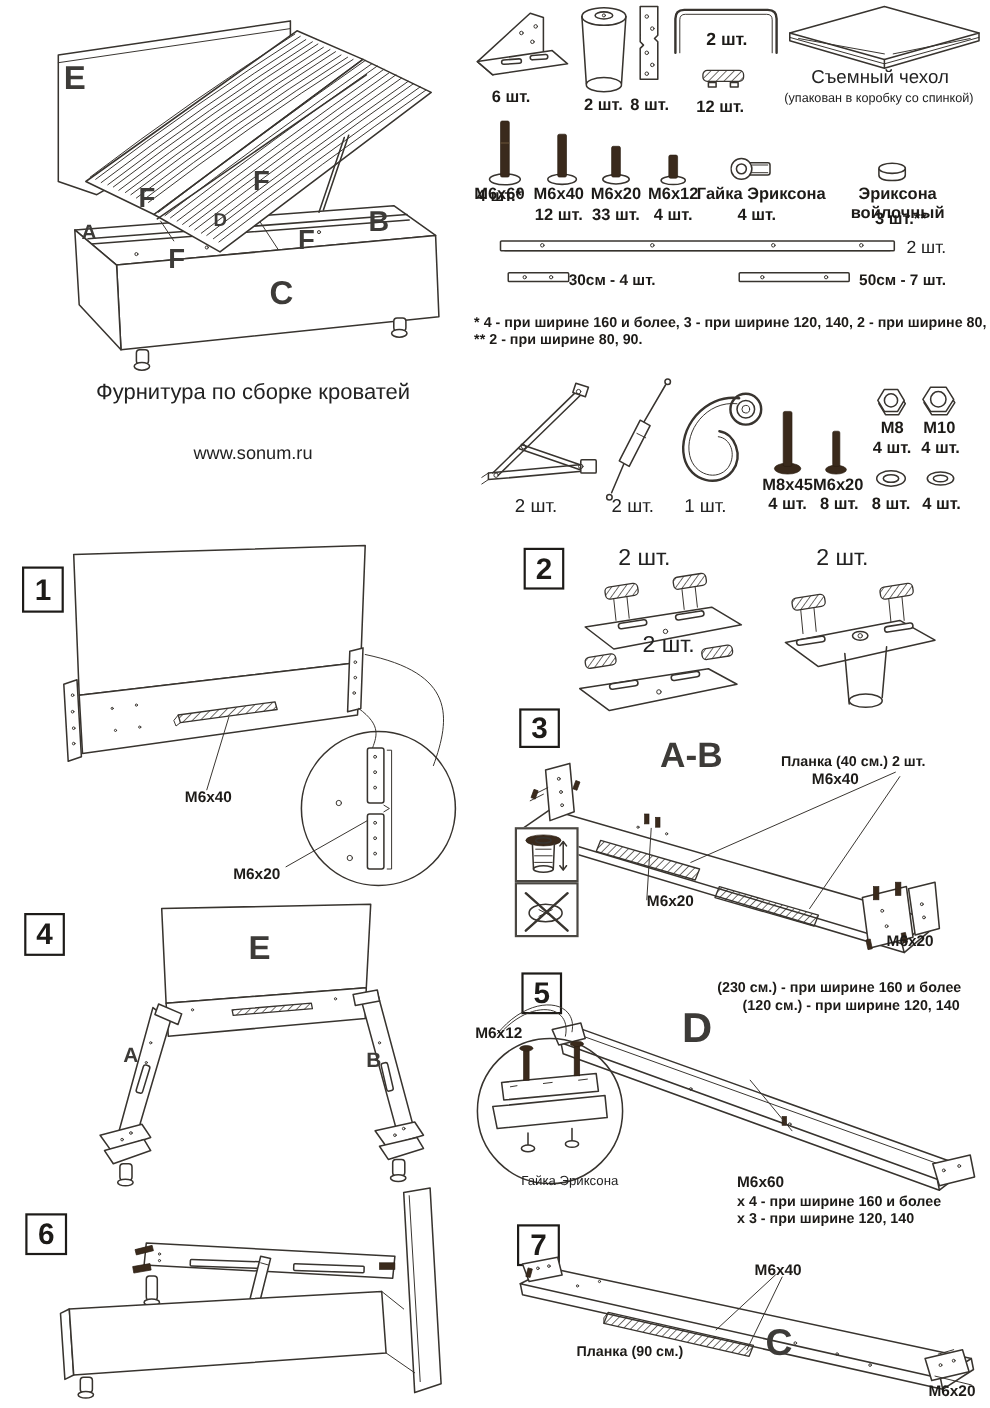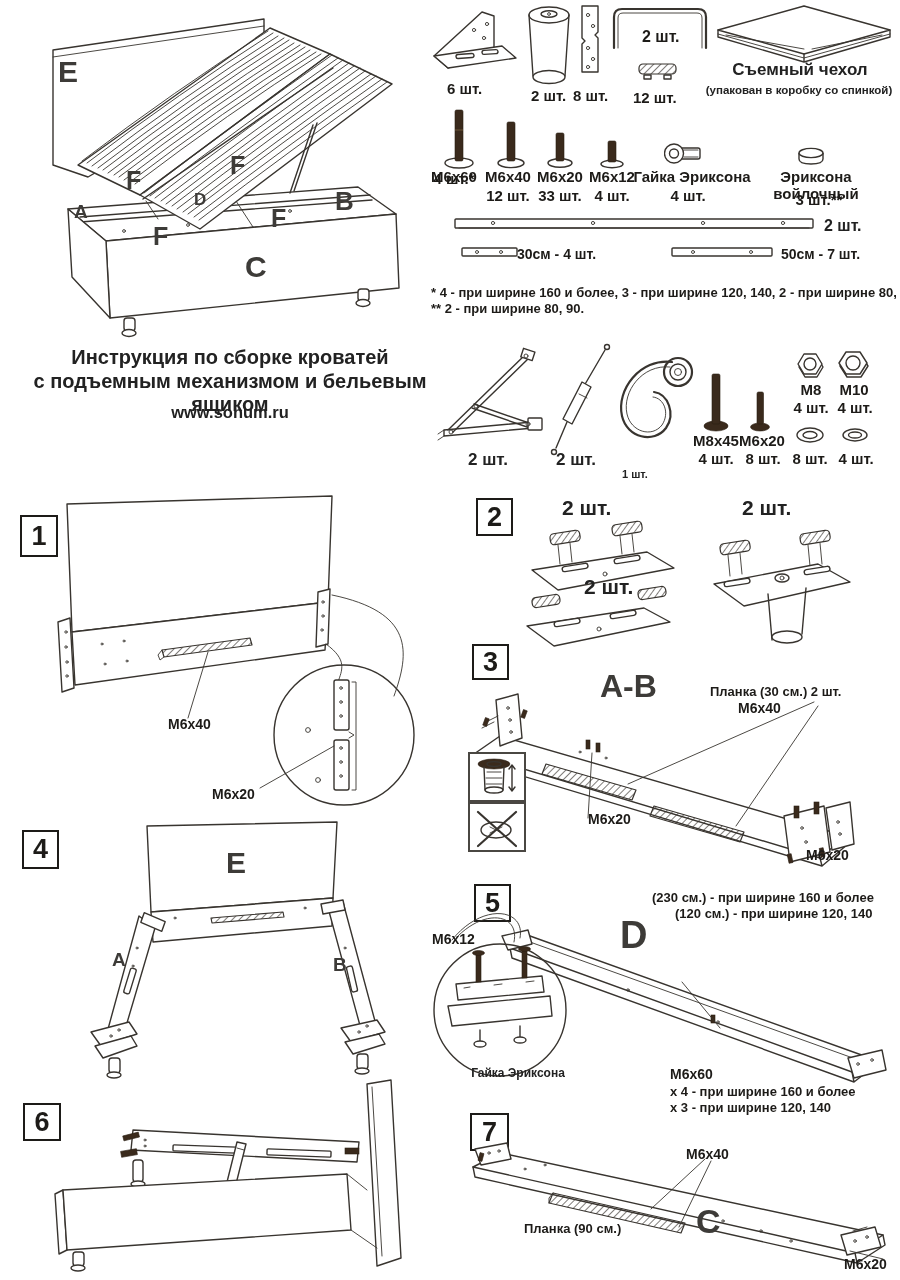--- a/index.html
+++ b/index.html
@@ -1,19 +1,19 @@
 <!DOCTYPE html>
 <html><head>
 <meta charset="utf-8">
 <style>
   html,body{margin:0;padding:0;background:#fff;}
   #page{position:relative;width:900px;height:1280px;background:#fff;overflow:hidden;
         font-family:"Liberation Sans",sans-serif;color:#222;}
   .abs{position:absolute;}
-  .b{font-weight:bold;}
+  .b{font-weight:normal;}
   .ctr{text-align:center;}
   .qty{font-weight:bold;font-size:15px;color:#1d1b18;}
   .lbl{font-weight:bold;font-size:14px;color:#1d1b18;}
   .note{font-weight:bold;font-size:13px;color:#1d1b18;white-space:nowrap;}
   .letter{font-weight:bold;color:#3d3b38;line-height:1;}
   .stepbox{position:absolute;border:2.5px solid #1d1b18;background:#fff;
            display:flex;align-items:center;justify-content:center;
            font-weight:bold;font-size:27px;color:#1d1b18;}
   .iconbox{position:absolute;border:2px solid #4a4742;background:#fff;}
   svg{display:block;}
@@ -208,22 +208,21 @@
 <svg class="abs" style="left:671px;top:246px" width="104" height="14" viewBox="0 0 104 14">
   <rect class="w" x="1" y="2" width="100" height="8" rx="1"></rect>
   <circle class="s thin" cx="22" cy="6" r="1.5"></circle>
       <circle class="s thin" cx="80" cy="6" r="1.5"></circle>
 </svg>
 <div class="abs note" style="left:781px;top:246px;font-size:14px">50см - 7 шт.</div>
 
 <div class="abs note" style="left:431px;top:285px">* 4 - при ширине 160 и более, 3 - при ширине 120, 140, 2 - при ширине 80, 90.</div>
 <div class="abs note" style="left:431px;top:301px">** 2 - при ширине 80, 90.</div>
 
-<div class="abs b ctr" style="left:30px;top:346px;width:400px;font-size:20px">Инструкция по сборке кроватей</div>
-<div class="abs b ctr" style="left:8px;top:370px;width:444px;font-size:20px">с подъемным механизмом и бельевым ящиком</div>
+<div class="abs b ctr" style="left:30px;top:346px;width:400px;font-size:20px">Фурнитура по сборке кроватей</div>
 <div class="abs b ctr" style="left:140px;top:403px;width:180px;font-size:16.5px">www.sonum.ru</div>
 
 
 <svg class="abs" style="left:436px;top:346px" width="118" height="102" viewBox="0 0 118 102">
   <path class="s" d="M8,84 L96,76 M8,90 L98,82 M8,84 L8,90 M96,76 L98,82"></path>
   <path class="s" d="M12,84 L90,8 M17,86 L94,11 M90,8 L94,11"></path>
   <path class="s" d="M38,58 L96,78 M36,62 L94,82"></path>
   <rect class="w" x="86" y="4" width="12" height="9" transform="rotate(18 92 8)"></rect>
   <rect class="w" x="92" y="72" width="14" height="12" rx="1"></rect>
   <circle class="s thin" cx="15" cy="86" r="2"></circle>
@@ -244,21 +243,21 @@
 </svg>
 <div class="abs b" style="left:556px;top:450px;font-size:17px">2 шт.</div>
 
 <svg class="abs" style="left:610px;top:350px" width="88" height="100" viewBox="0 0 88 100">
   <path class="s t2" d="M62,12 C30,8 6,40 12,66 C17,88 44,94 56,78 C66,64 58,44 44,42"></path>
   <path class="s thin" d="M60,17 C32,14 12,42 17,64 C21,82 42,88 52,75 C60,63 54,48 43,47"></path>
   <circle class="s t2" cx="68" cy="22" r="14"></circle>
   <circle class="s" cx="68" cy="22" r="8"></circle>
   <circle class="s thin" cx="68" cy="22" r="3.5"></circle>
 </svg>
-<div class="abs b" style="left:622px;top:468px;font-size:11px">1 шт.</div>
+<div class="abs b" style="left:622px;top:450px;font-size:17px">1 шт.</div>
 
 <svg class="abs" style="left:702px;top:372px" width="28" height="62" viewBox="0 0 28 62">
   <ellipse class="d" cx="14" cy="54" rx="12" ry="5"></ellipse>
   <rect class="d" x="10" y="2" width="8" height="50" rx="1.5"></rect>
 </svg>
 <div class="abs qty ctr" style="left:689px;top:432px;width:54px">М8х45</div>
 <div class="abs qty ctr" style="left:694px;top:450px;width:44px">4 шт.</div>
 
 <svg class="abs" style="left:749px;top:390px" width="22" height="44" viewBox="0 0 22 44">
   <ellipse class="d" cx="11" cy="37" rx="9.5" ry="4"></ellipse>
@@ -395,21 +394,21 @@
 
   <rect class="d" x="128" y="82" width="4" height="9"></rect>
   <rect class="d" x="138" y="85" width="4" height="9"></rect>
   <circle class="s thin" cx="122" cy="94" r="1"></circle>
       <circle class="s thin" cx="148" cy="100" r="1"></circle>
 
   <path class="s thin" d="M170,126 L356,44 M278,168 L360,48"></path>
   <path class="s thin" d="M134,95 L130,160"></path>
 </svg>
 <div class="abs letter" style="left:600px;top:670px;font-size:32px">A-B</div>
-<div class="abs note" style="left:710px;top:684px">Планка (30 см.)  2 шт.</div>
+<div class="abs note" style="left:710px;top:684px">Планка (40 см.)  2 шт.</div>
 <div class="abs lbl" style="left:738px;top:700px">М6х40</div>
 <div class="abs lbl" style="left:588px;top:811px">М6х20</div>
 <div class="abs lbl" style="left:806px;top:847px">М6х20</div>
 <div class="iconbox" style="left:468px;top:752px;width:54px;height:46px">
   <svg width="54" height="46" viewBox="0 0 54 46">
     <ellipse class="d" cx="24" cy="10" rx="16" ry="5"></ellipse>
     <ellipse class="s" cx="24" cy="10" rx="7" ry="2.4"></ellipse>
     <path class="s" d="M14,13 L15,36 M34,13 L33,36"></path>
     <ellipse class="s" cx="24" cy="36" rx="9" ry="3"></ellipse>
     <path class="s thin" d="M17,18 L31,18 M16,24 L32,24 M16,30 L32,30"></path>

